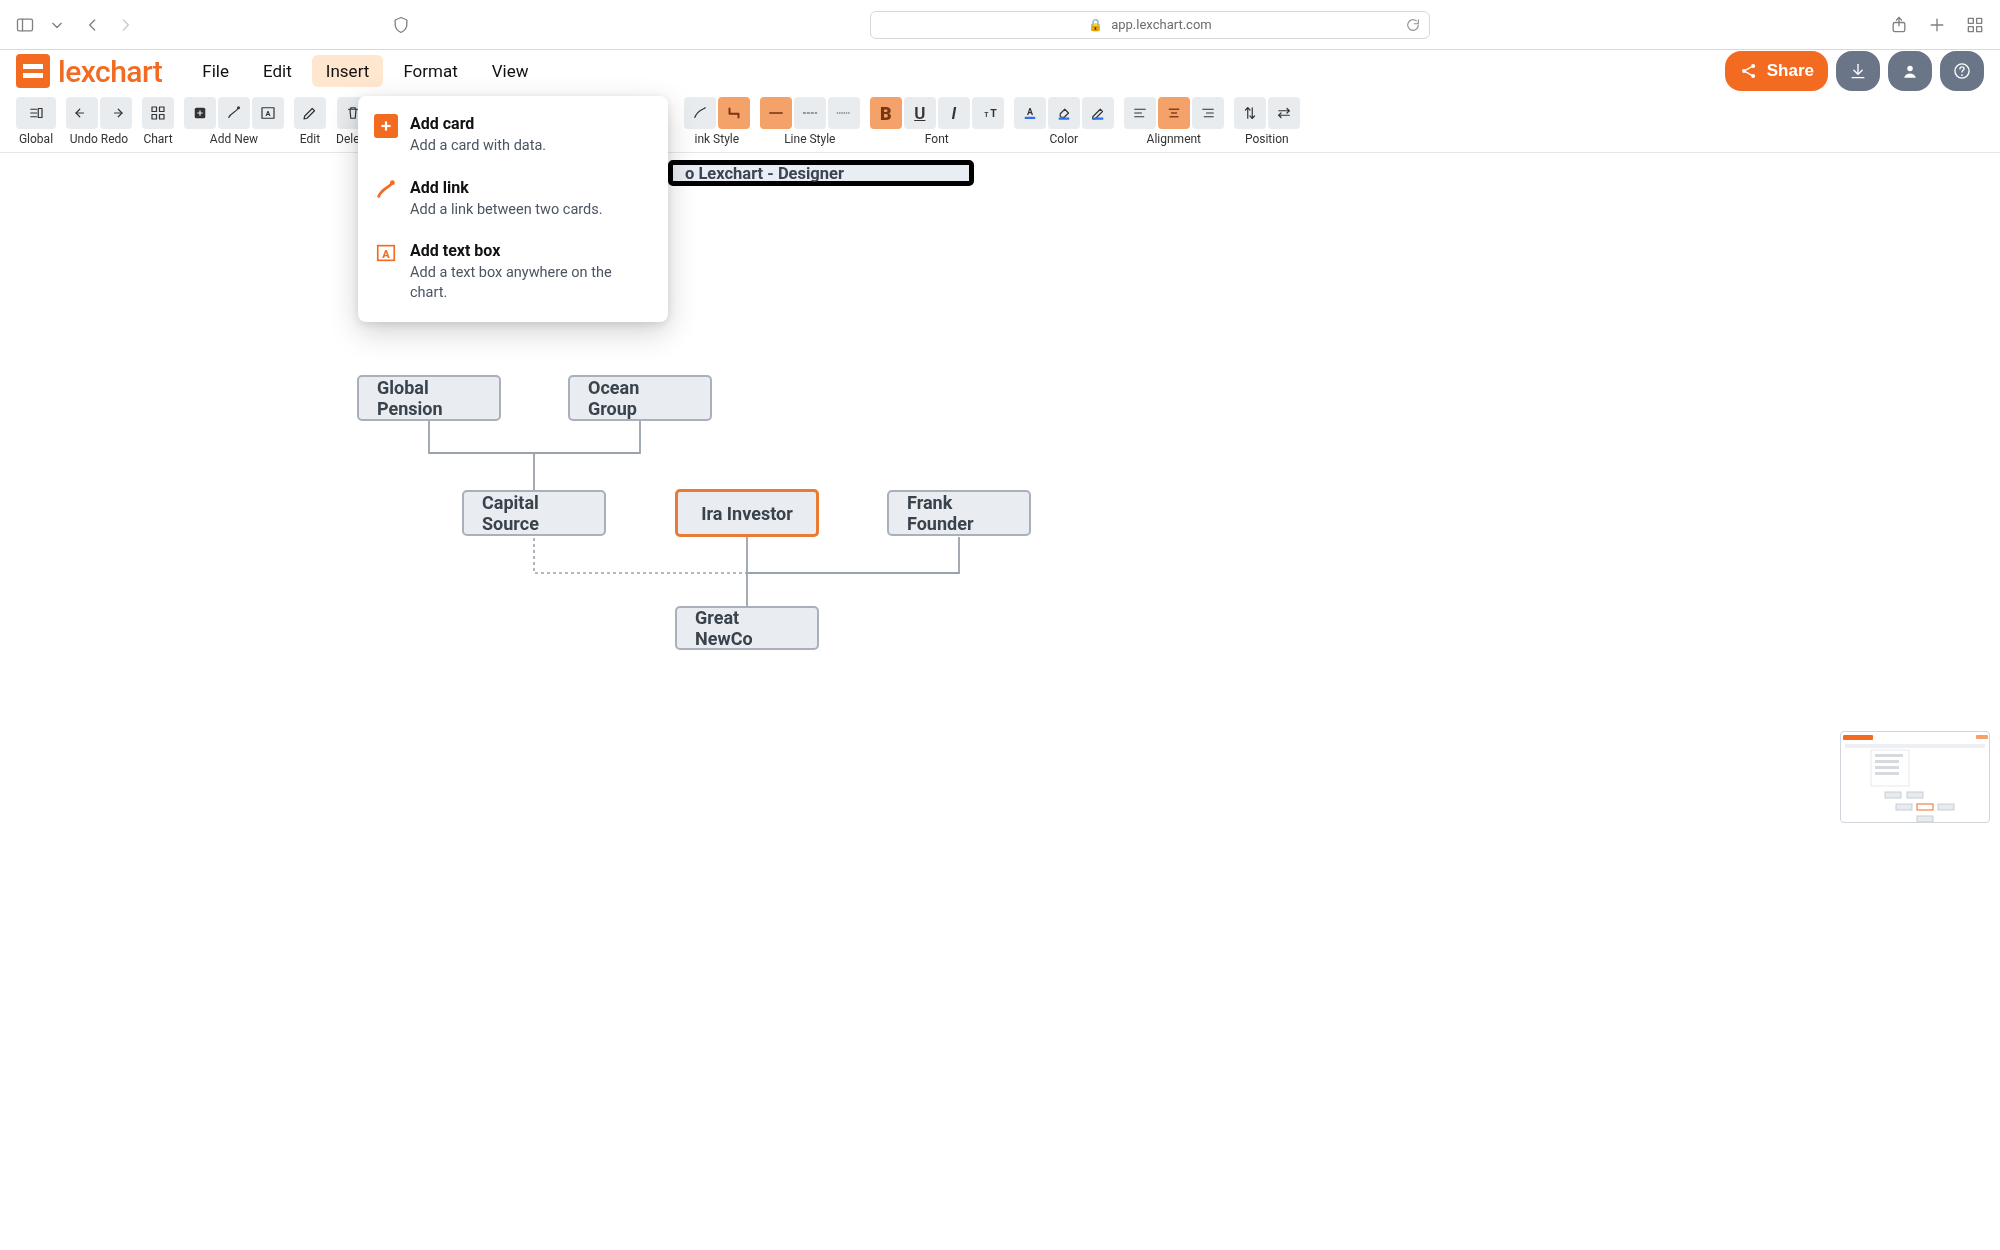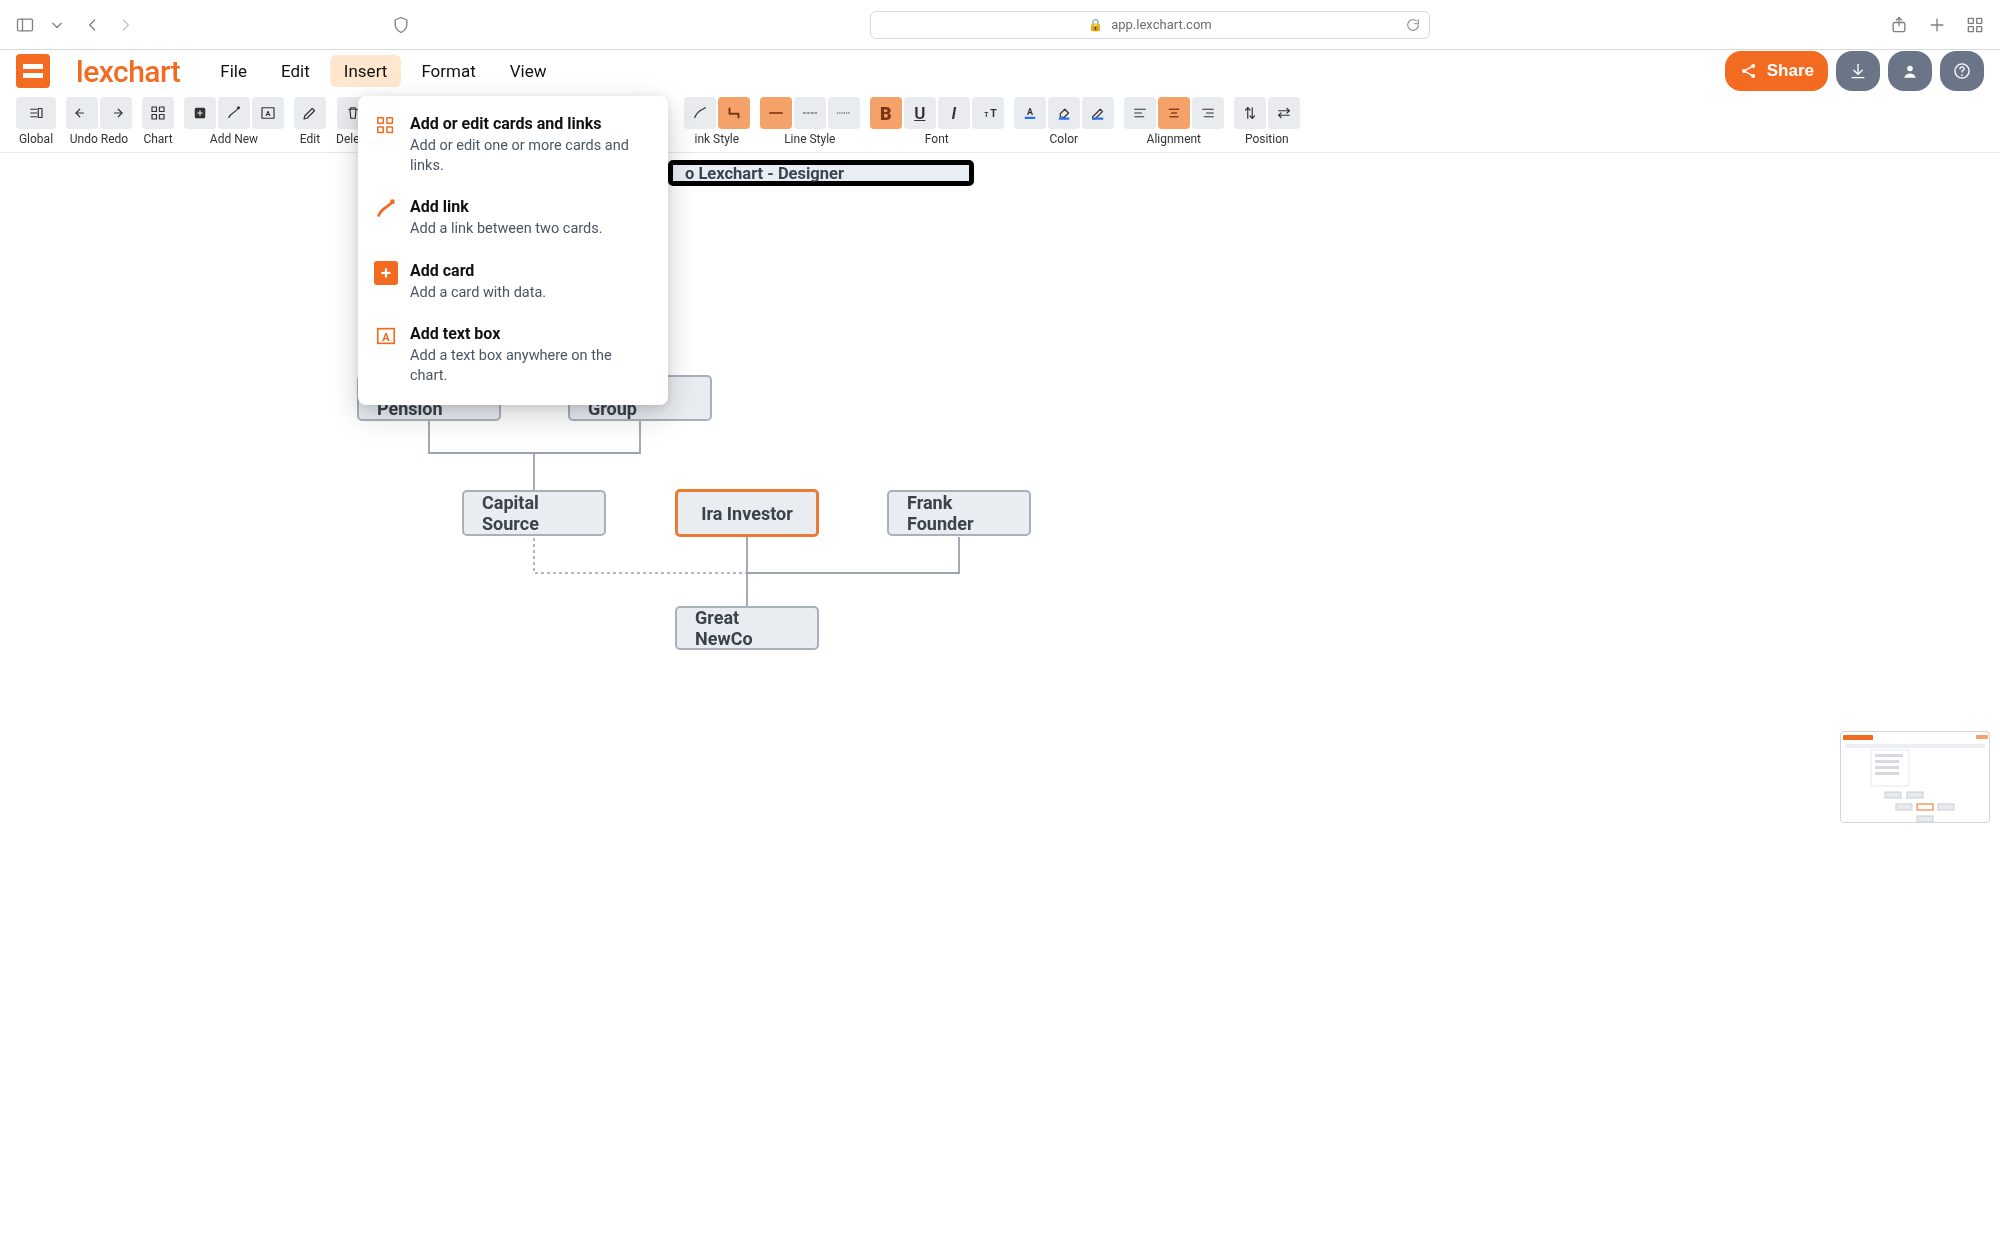--- a/index.html
+++ b/index.html
@@ -13,21 +13,21 @@
   .urlbar { width:560px; height:28px; border:1px solid #d8d8d8; border-radius:6px; display:flex; align-items:center; justify-content:center; gap:8px; position:relative; background:#fff; }
   .urlbar .lock { color:#9b9b9b; font-size:12px; }
   .urlbar .url-text { font-size:13px; color:#6d6d6d; }
   .urlbar .reload { position:absolute; right:8px; top:5px; color:#8a8a8a; }
   .urlbar .reload svg { width:16px; height:16px; }
   .chrome-right { display:flex; gap:16px; align-items:center; color:#808080; }
   .chrome-right svg { width:20px; height:20px; }
 
   
   .app-header { height:42px; display:flex; align-items:center; padding:0 16px; gap:26px; }
-  .logo { display:flex; align-items:center; gap:26px; }
+  .logo { display:flex; align-items:center; gap:8px; }
   .logo-mark { width:34px; height:34px; background:#F26B21; border-radius:4px; position:relative; }
   .logo-mark::before,.logo-mark::after { content:""; position:absolute; background:#fff; }
   .logo-mark::before { left:7px; top:10px; width:20px; height:5px; box-shadow: 0 9px 0 #fff; }
   .logo-text { font-size:30px; font-weight:500; color:#F26B21; letter-spacing:-.5px; }
   .menu-bar { display:flex; gap:6px; }
   .menu-item { padding:6px 14px; border-radius:6px; font-size:17px; cursor:pointer; color:#111; }
   .menu-item.active { background:#FFE6CF; }
   .header-right { margin-left:auto; display:flex; gap:8px; }
   .btn { height:40px; border:none; border-radius:16px; display:flex; align-items:center; gap:8px; padding:0 14px; color:#fff; font-size:17px; font-weight:600; cursor:pointer; }
   .btn.share { background:#F26B21; }
@@ -410,55 +410,41 @@
             <polyline class="stroke" points="8 12 5 15 8 18"></polyline>
           </svg>
         </div>
     </div>
     <span class="tool-label">Position</span>
   </div>
 </div>
 
 <div class="dropdown">
   <div class="dd-item">
-    <div class="dd-icon">
-      <svg viewBox="0 0 24 24">
-          <rect class="stroke" style="stroke:#F26B21" x="3" y="3" width="6" height="6"></rect>
-          <rect class="stroke" style="stroke:#F26B21" x="13" y="3" width="6" height="6"></rect>
-          <rect class="stroke" style="stroke:#F26B21" x="3" y="13" width="6" height="6"></rect>
-          <rect class="stroke" style="stroke:#F26B21" x="13" y="13" width="6" height="6"></rect>
+    <div class="dd-icon square">
+      <svg viewBox="0 0 24 24">
+          <line style="stroke:#fff;stroke-width:2.4" x1="12" y1="7" x2="12" y2="17"></line>
+          <line style="stroke:#fff;stroke-width:2.4" x1="7" y1="12" x2="17" y2="12"></line>
         </svg>
     </div>
     <div class="dd-text">
-      <div class="title">Add or edit cards and links</div>
-      <div class="sub">Add or edit one or more cards and links.</div>
+      <div class="title">Add card</div>
+      <div class="sub">Add a card with data.</div>
     </div>
   </div>
   <div class="dd-item">
     <div class="dd-icon">
       <svg viewBox="0 0 24 24">
           <path style="stroke:#F26B21;stroke-width:3;fill:none;stroke-linecap:round" d="M4 19c4-9 11-9 15-15"></path>
           <circle style="fill:#F26B21" cx="19" cy="4" r="2.6"></circle>
         </svg>
     </div>
     <div class="dd-text">
       <div class="title">Add link</div>
       <div class="sub">Add a link between two cards.</div>
-    </div>
-  </div>
-  <div class="dd-item">
-    <div class="dd-icon square">
-      <svg viewBox="0 0 24 24">
-          <line style="stroke:#fff;stroke-width:2.4" x1="12" y1="7" x2="12" y2="17"></line>
-          <line style="stroke:#fff;stroke-width:2.4" x1="7" y1="12" x2="17" y2="12"></line>
-        </svg>
-    </div>
-    <div class="dd-text">
-      <div class="title">Add card</div>
-      <div class="sub">Add a card with data.</div>
     </div>
   </div>
   <div class="dd-item">
     <div class="dd-icon">
       <svg viewBox="0 0 24 24">
           <rect style="stroke:#F26B21;stroke-width:1.8;fill:none" x="3" y="4" width="18" height="16"></rect>
           <text x="12" y="17" text-anchor="middle" font-size="12" font-weight="800" fill="#F26B21">A</text>
         </svg>
     </div>
     <div class="dd-text">

